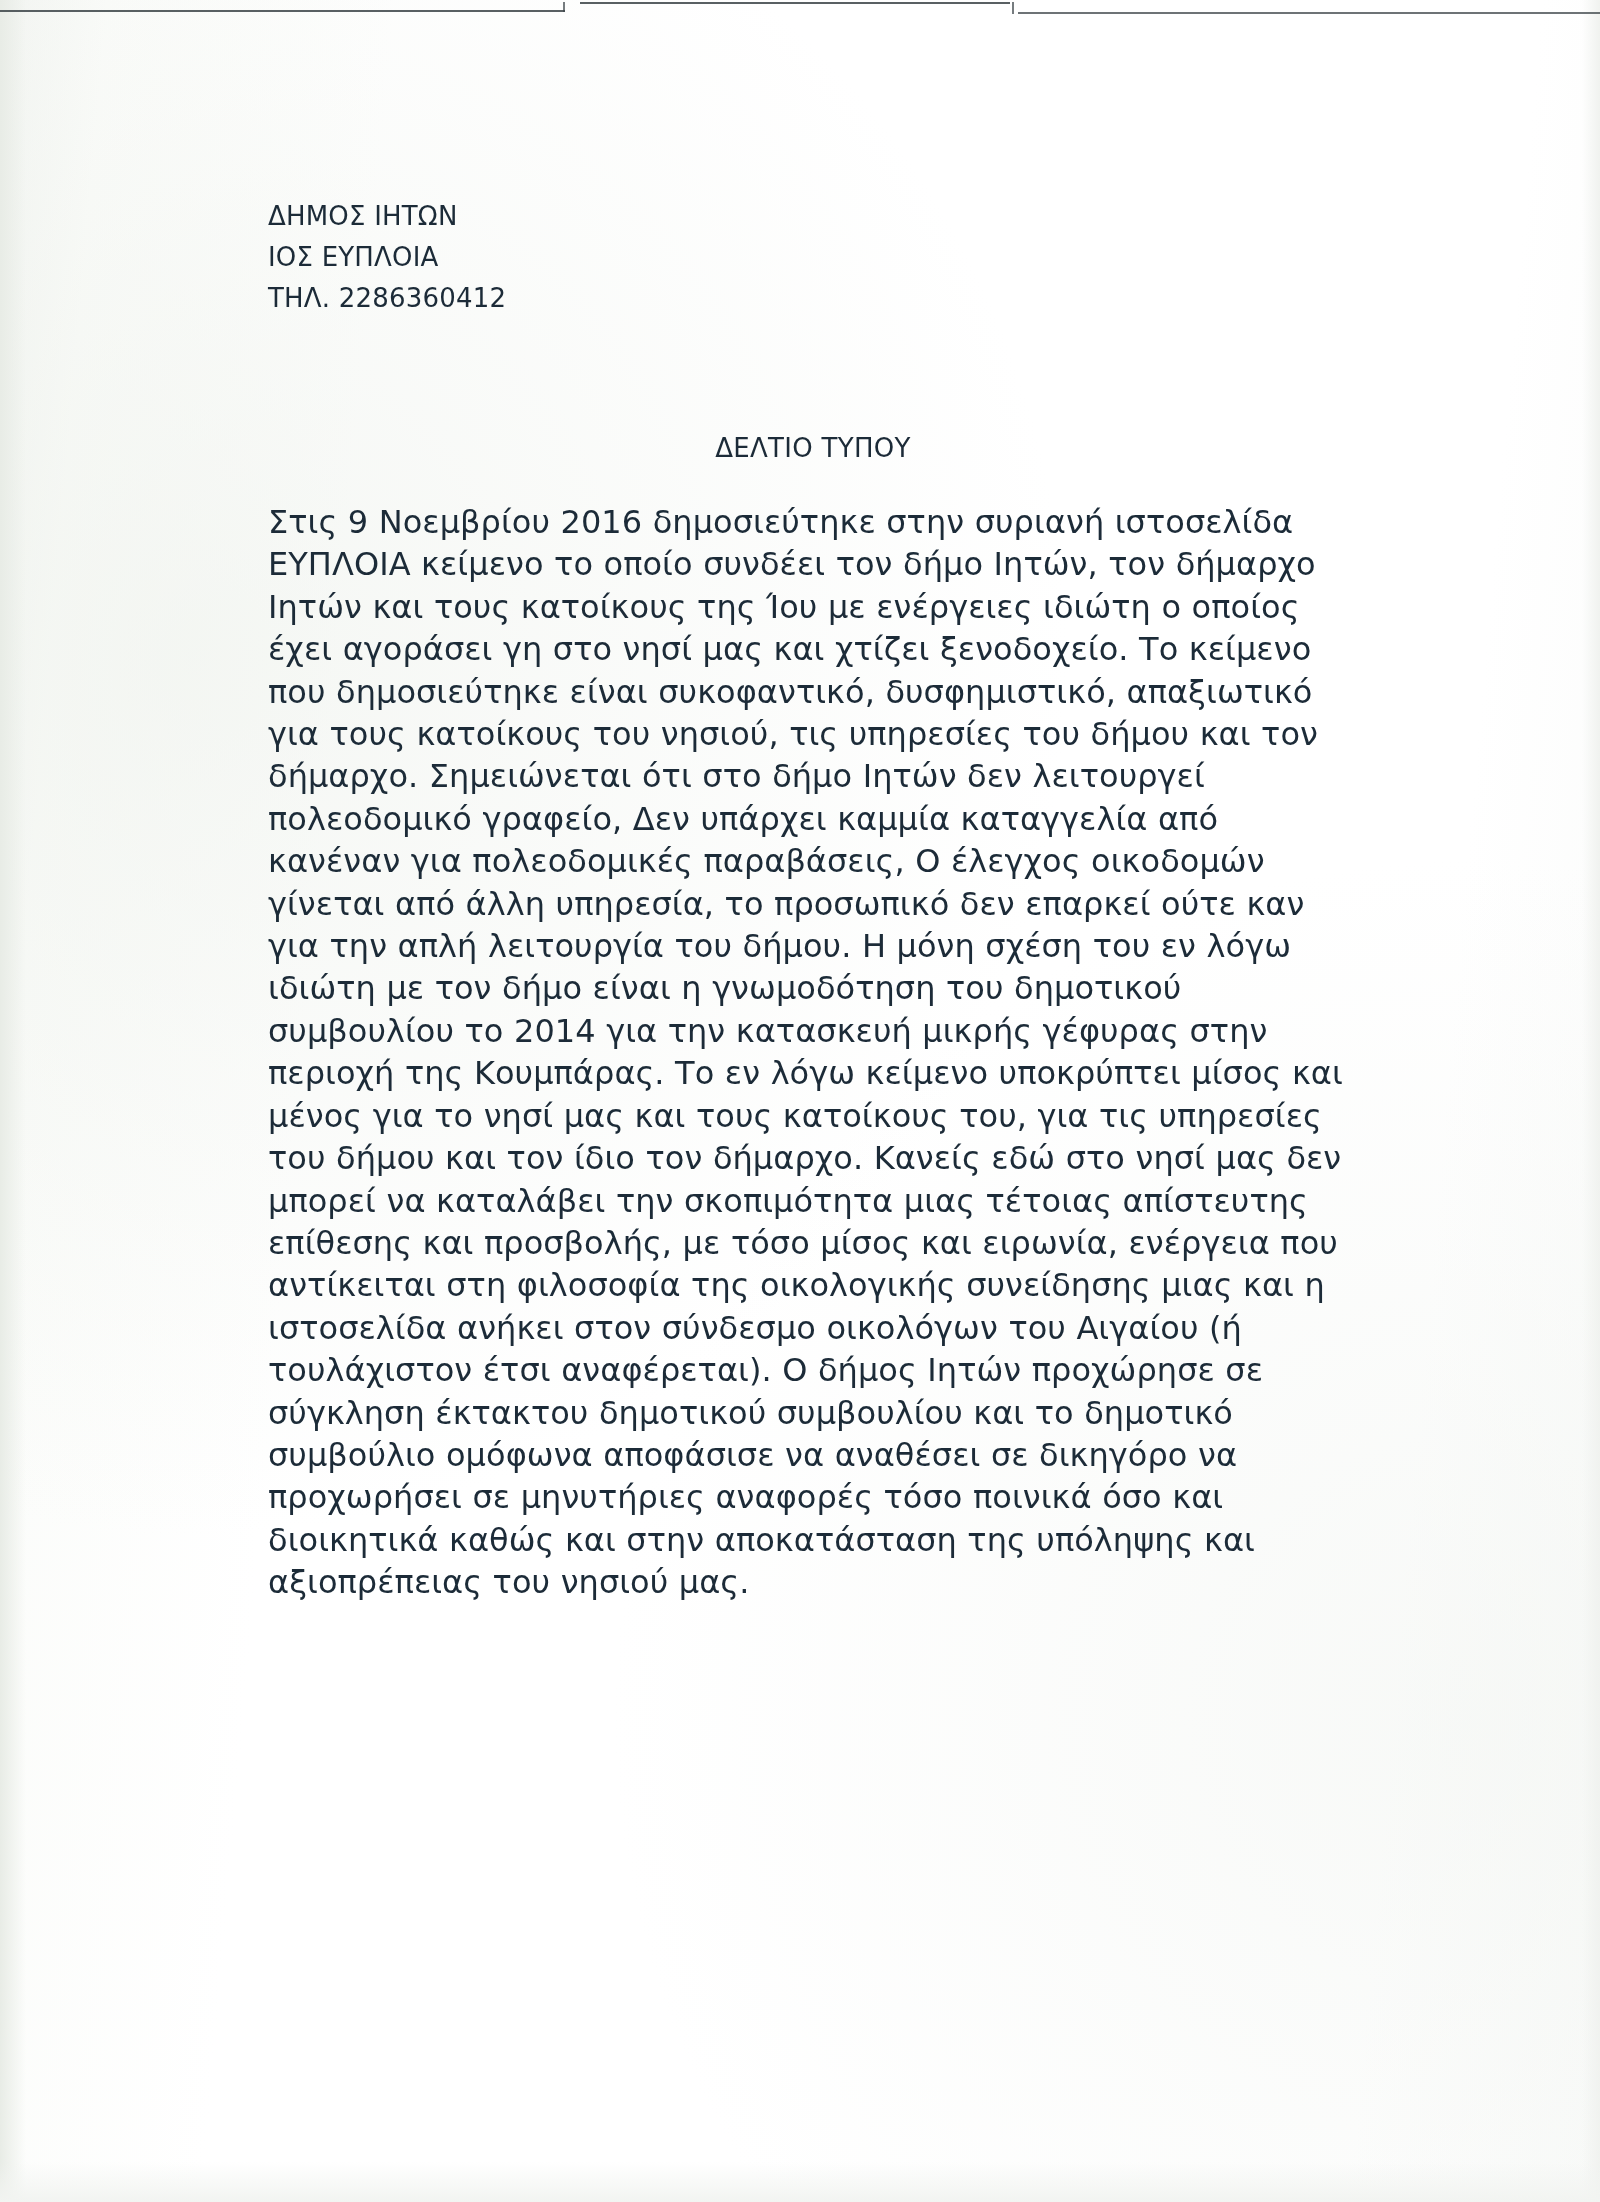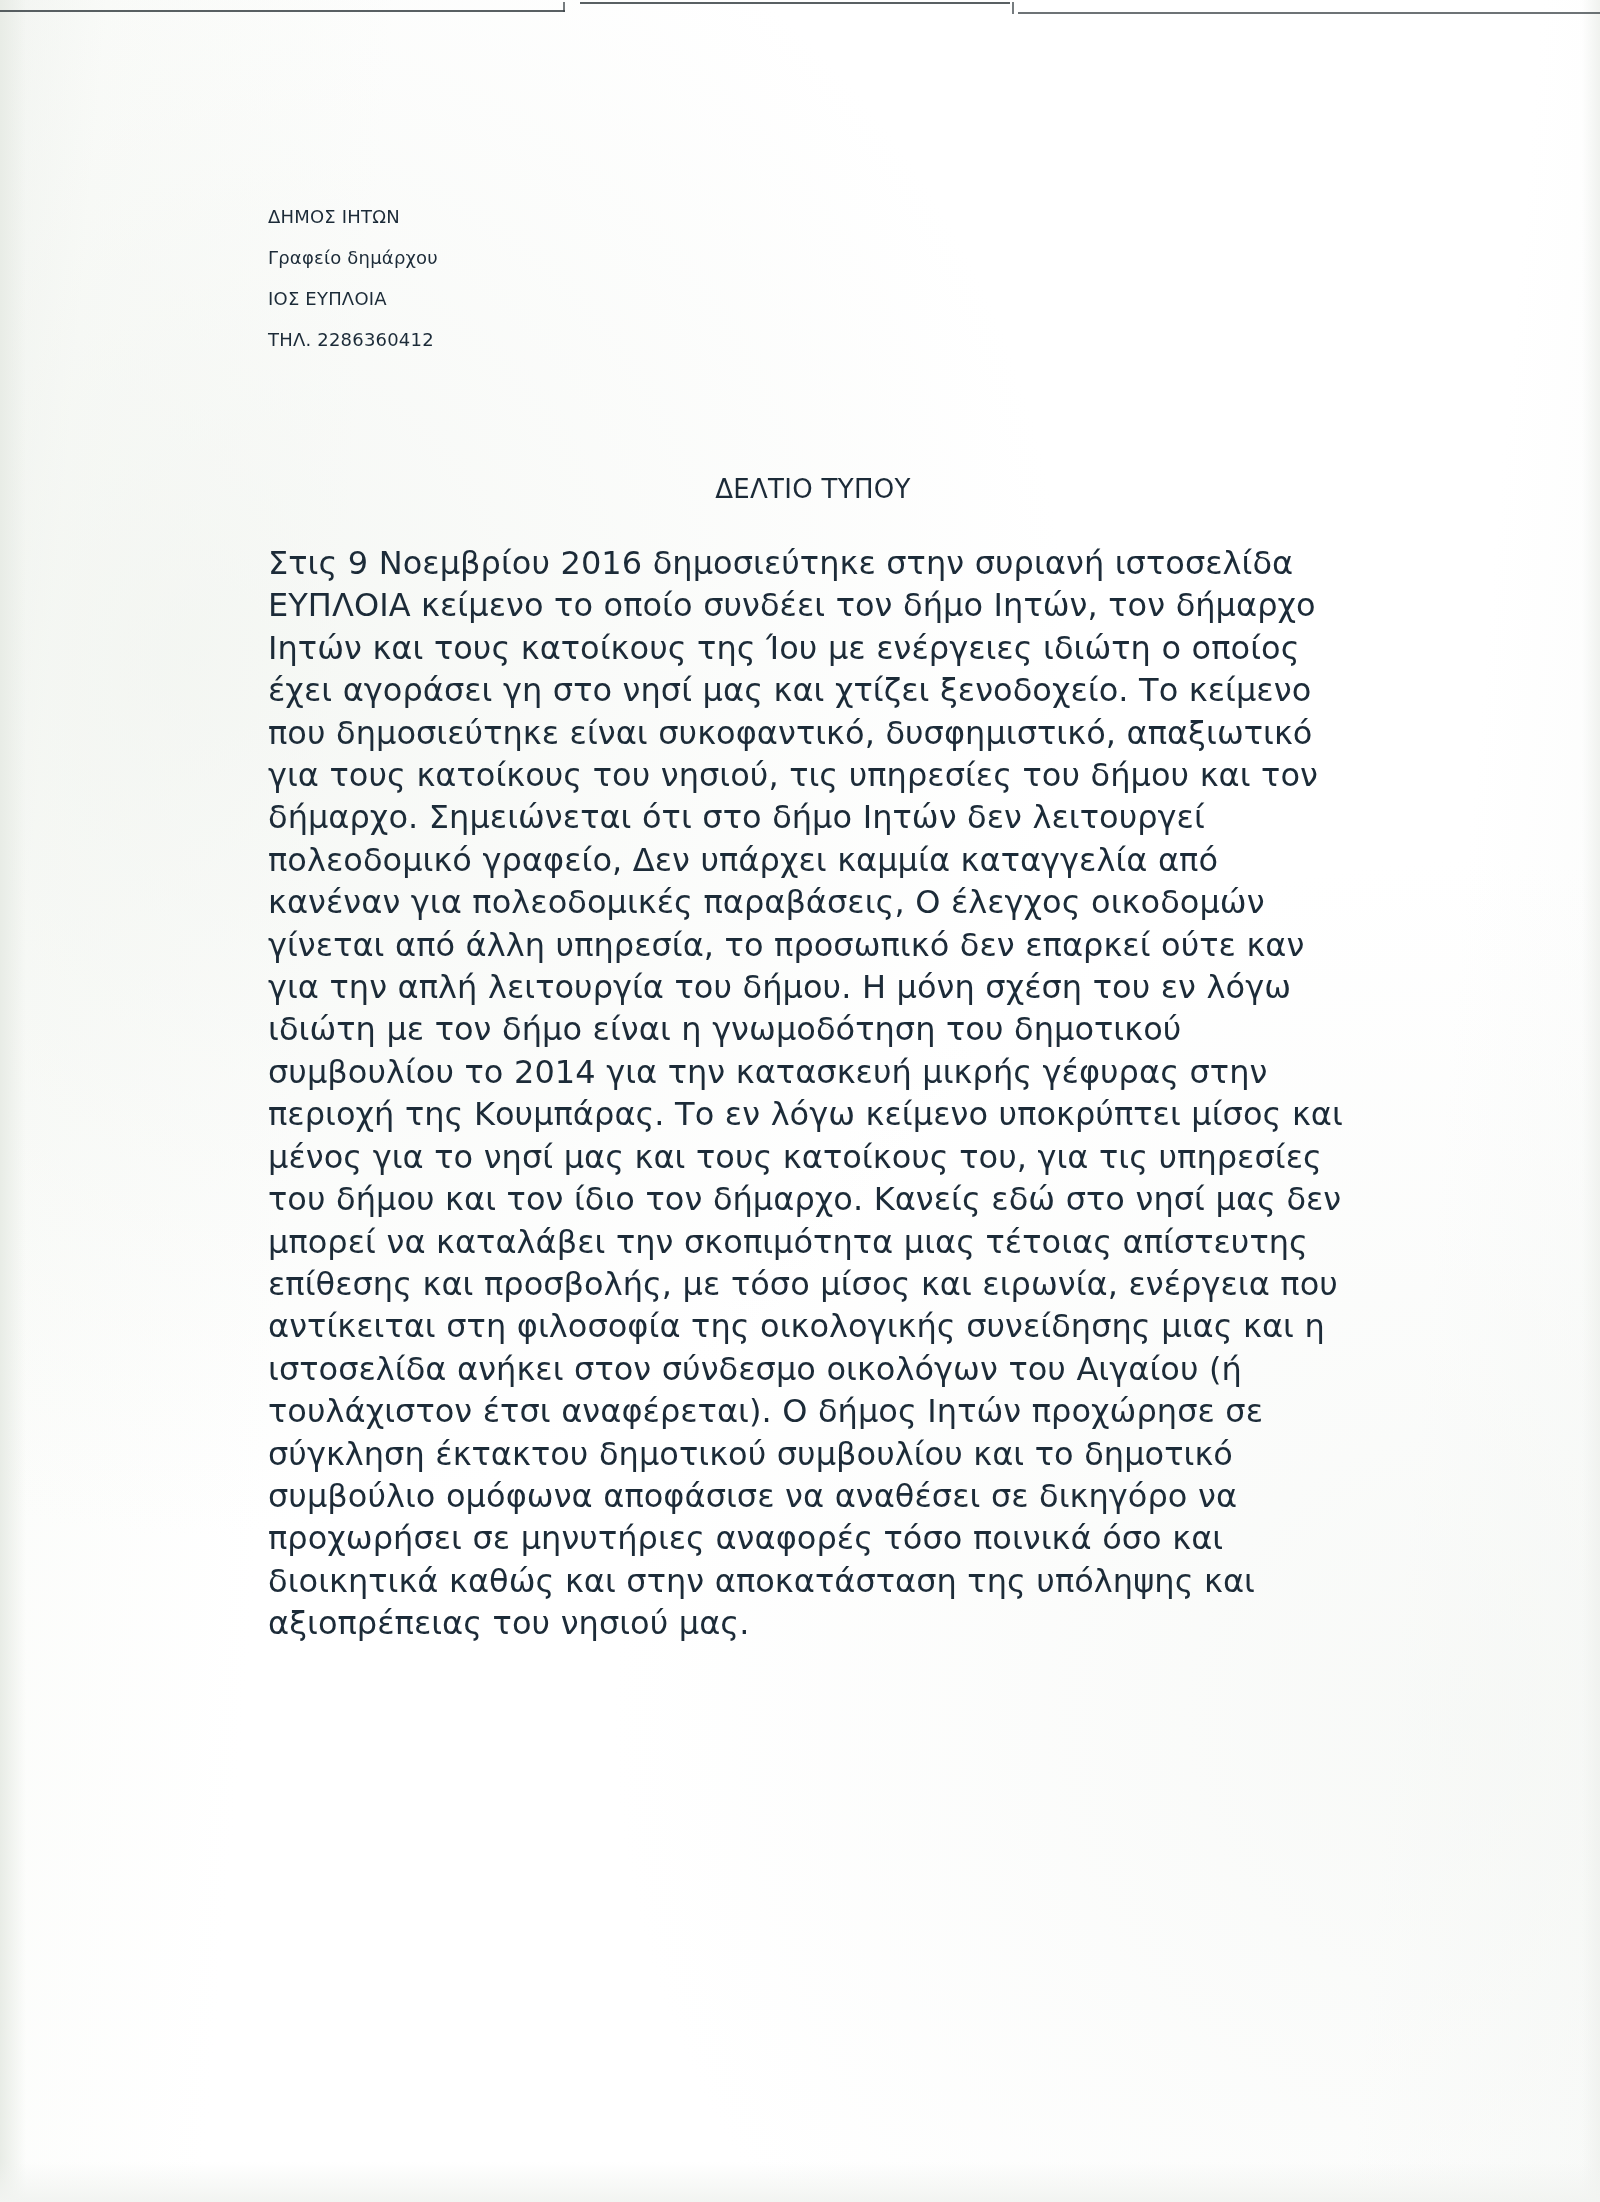--- a/index.html
+++ b/index.html
@@ -73,21 +73,21 @@
     color: #1d2a36;
     font-size: 25.5px;
     line-height: 1.0;
   }
 
   .letterhead {
     margin: 0 0 0 0;
   }
   .letterhead .lh-line {
     display: block;
-    font-size: 18px;
+    font-size: 26px;
     line-height: 41px;
     letter-spacing: .2px;
     color: #1c2b38;
     white-space: pre;
   }
 
   .press-title {
     margin: 112px 0 0 0;
     font-size: 26px;
     line-height: 34px;
@@ -130,21 +130,20 @@
   <div class="scan-line a"></div>
   <div class="scan-line b"></div>
   <div class="scan-line d"></div>
   <div class="scan-line e"></div>
   <div class="scan-line f"></div>
 
   <div class="doc-body">
 
     <div class="letterhead">
       <span class="lh-line">ΔΗΜΟΣ ΙΗΤΩΝ</span>
-      <span class="lh-line">Γραφείο δημάρχου</span>
       <span class="lh-line">ΙΟΣ ΕΥΠΛΟΙΑ</span>
       <span class="lh-line">ΤΗΛ. 2286360412</span>
     </div>
 
     <h1 class="press-title">ΔΕΛΤΙΟ ΤΥΠΟΥ</h1>
 
     <p class="press-text">Στις 9 Νοεμβρίου 2016 δημοσιεύτηκε στην συριανή  ιστοσελίδα ΕΥΠΛΟΙΑ κείμενο το οποίο συνδέει  τον δήμο Ιητών, τον δήμαρχο Ιητών και τους κατοίκους της  Ίου με ενέργειες ιδιώτη ο οποίος έχει αγοράσει γη στο νησί μας και χτίζει ξενοδοχείο. Το κείμενο που δημοσιεύτηκε είναι συκοφαντικό, δυσφημιστικό, απαξιωτικό για τους κατοίκους του νησιού, τις υπηρεσίες  του δήμου και τον δήμαρχο. Σημειώνεται ότι στο δήμο  Ιητών δεν  λειτουργεί πολεοδομικό γραφείο, Δεν υπάρχει καμμία καταγγελία από κανέναν για πολεοδομικές παραβάσεις, Ο  έλεγχος οικοδομών γίνεται από άλλη υπηρεσία, το προσωπικό δεν επαρκεί ούτε καν για την απλή λειτουργία του δήμου. Η μόνη σχέση του εν λόγω ιδιώτη με τον δήμο είναι η γνωμοδότηση  του δημοτικού συμβουλίου το 2014 για την κατασκευή μικρής γέφυρας  στην περιοχή της Κουμπάρας. Το εν λόγω κείμενο υποκρύπτει μίσος και μένος για το νησί μας και τους κατοίκους του, για τις υπηρεσίες του δήμου και τον ίδιο τον δήμαρχο. Κανείς εδώ στο νησί μας δεν μπορεί να καταλάβει την σκοπιμότητα μιας τέτοιας  απίστευτης επίθεσης και προσβολής, με τόσο μίσος και ειρωνία, ενέργεια που αντίκειται στη φιλοσοφία της οικολογικής συνείδησης μιας και η ιστοσελίδα ανήκει στον σύνδεσμο οικολόγων του Αιγαίου (ή τουλάχιστον έτσι αναφέρεται). Ο δήμος Ιητών προχώρησε σε σύγκληση έκτακτου δημοτικού συμβουλίου και το δημοτικό συμβούλιο ομόφωνα αποφάσισε να αναθέσει σε δικηγόρο να προχωρήσει σε μηνυτήριες αναφορές τόσο ποινικά όσο και διοικητικά καθώς και στην αποκατάσταση της υπόληψης και αξιοπρέπειας του νησιού μας.</p>
 
   </div>
 </div>

